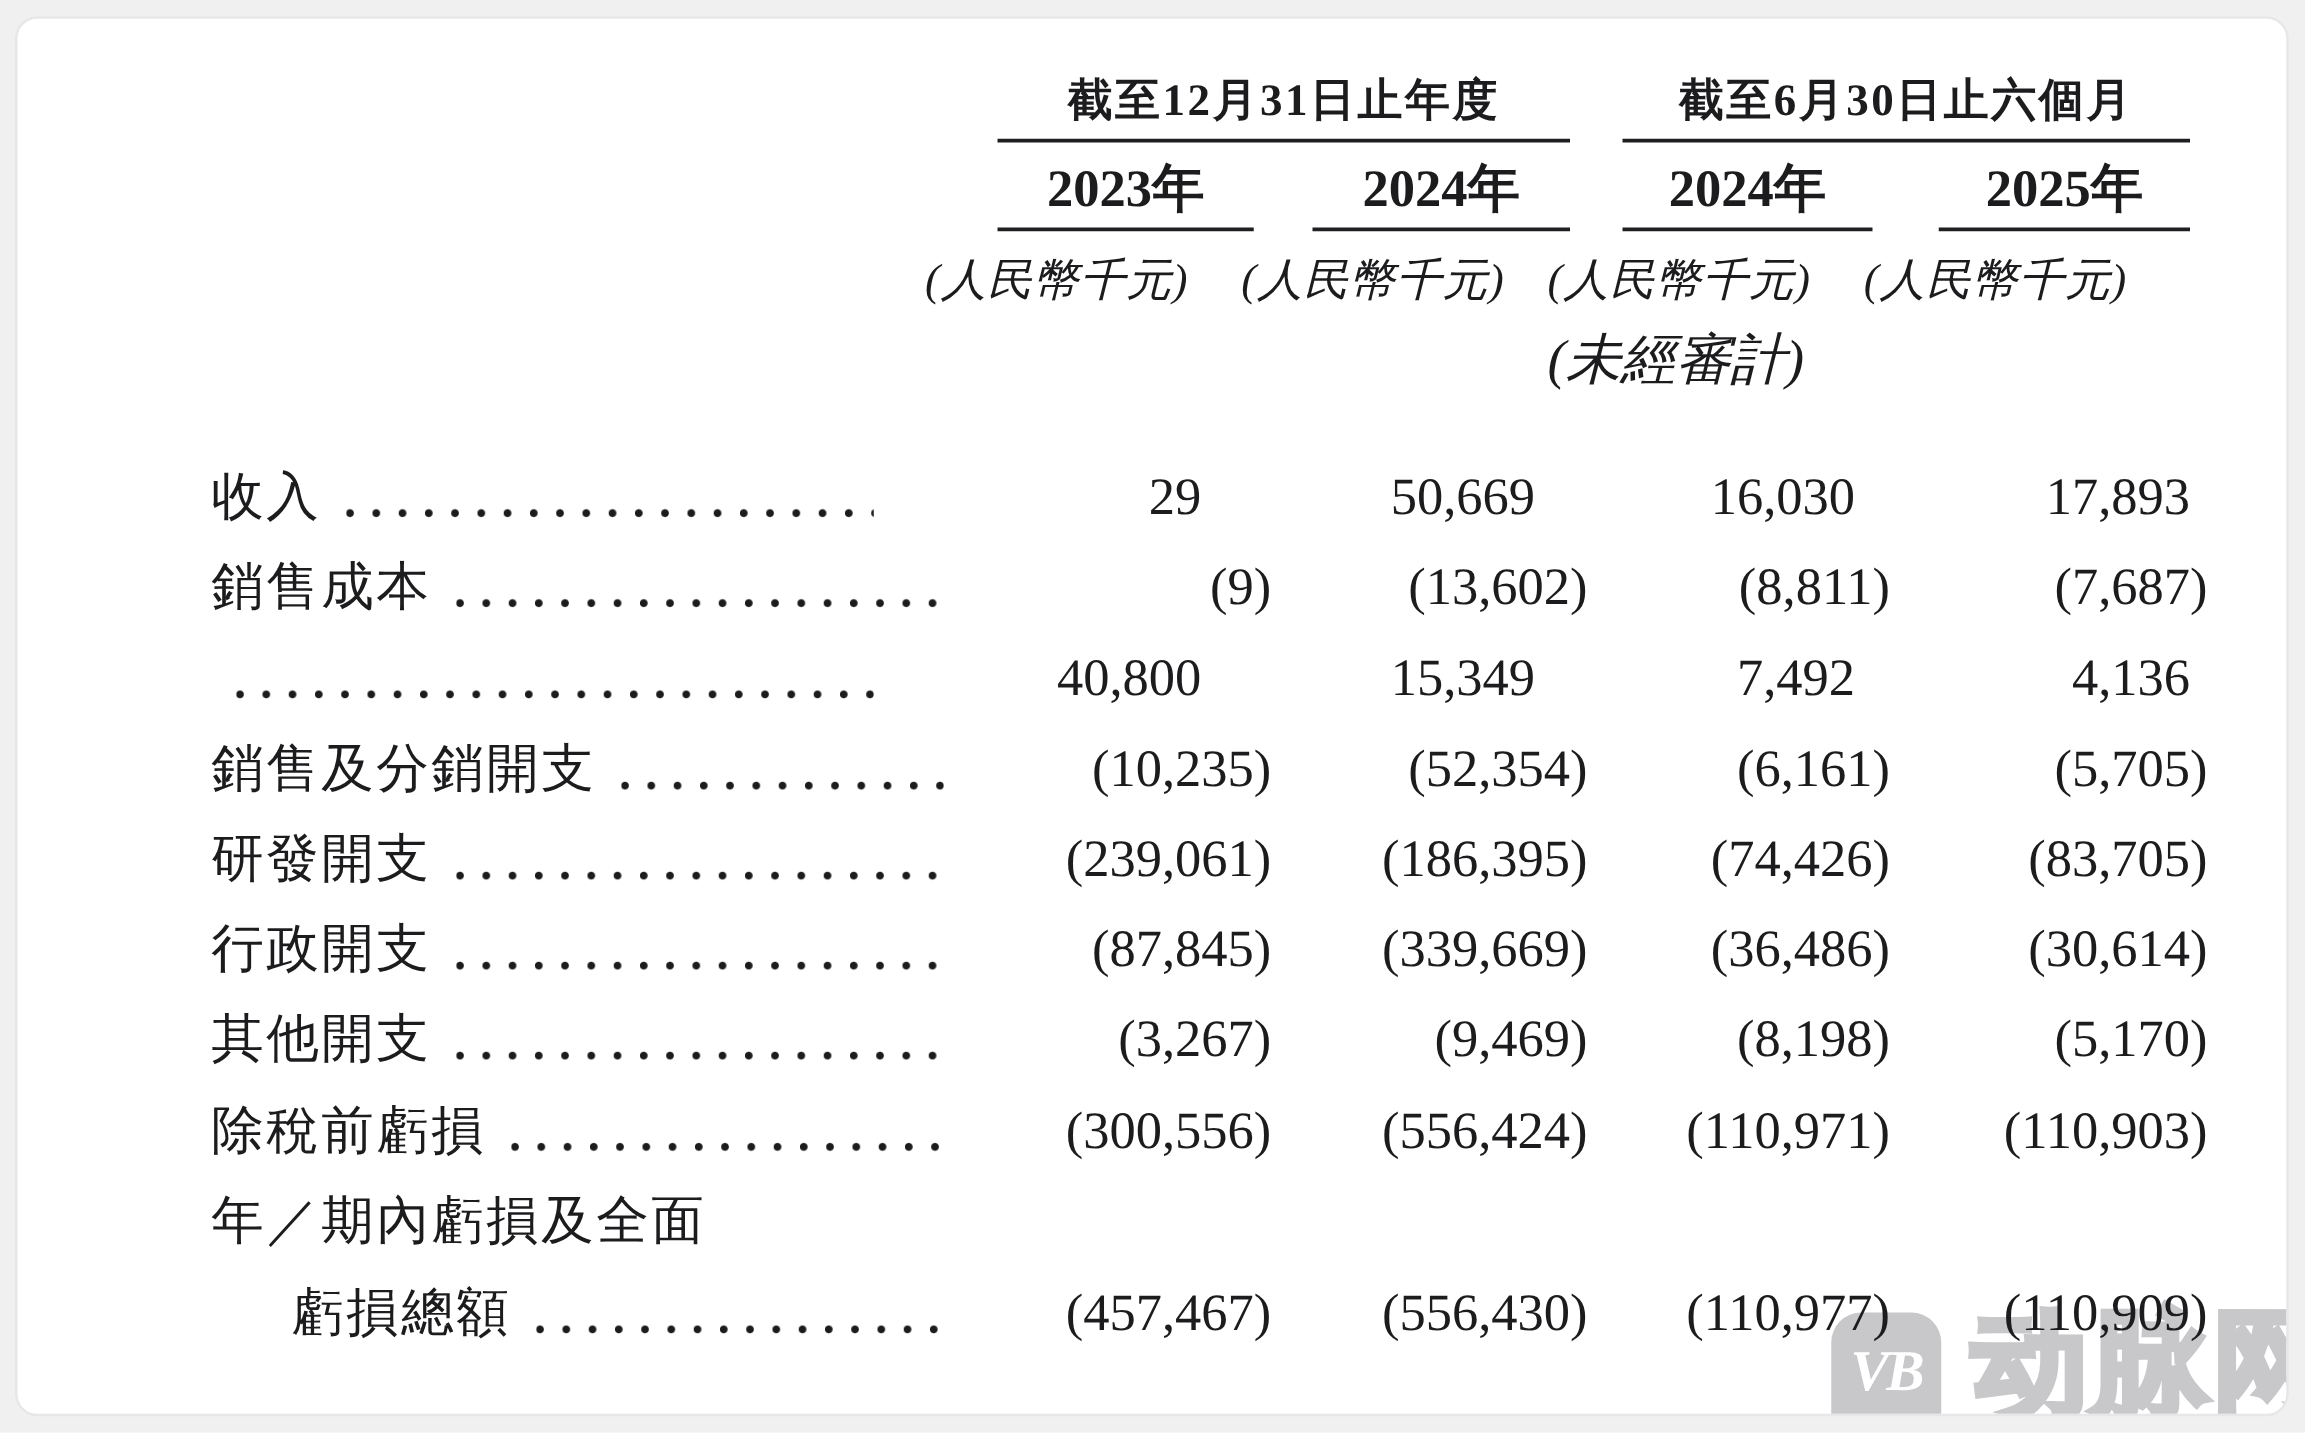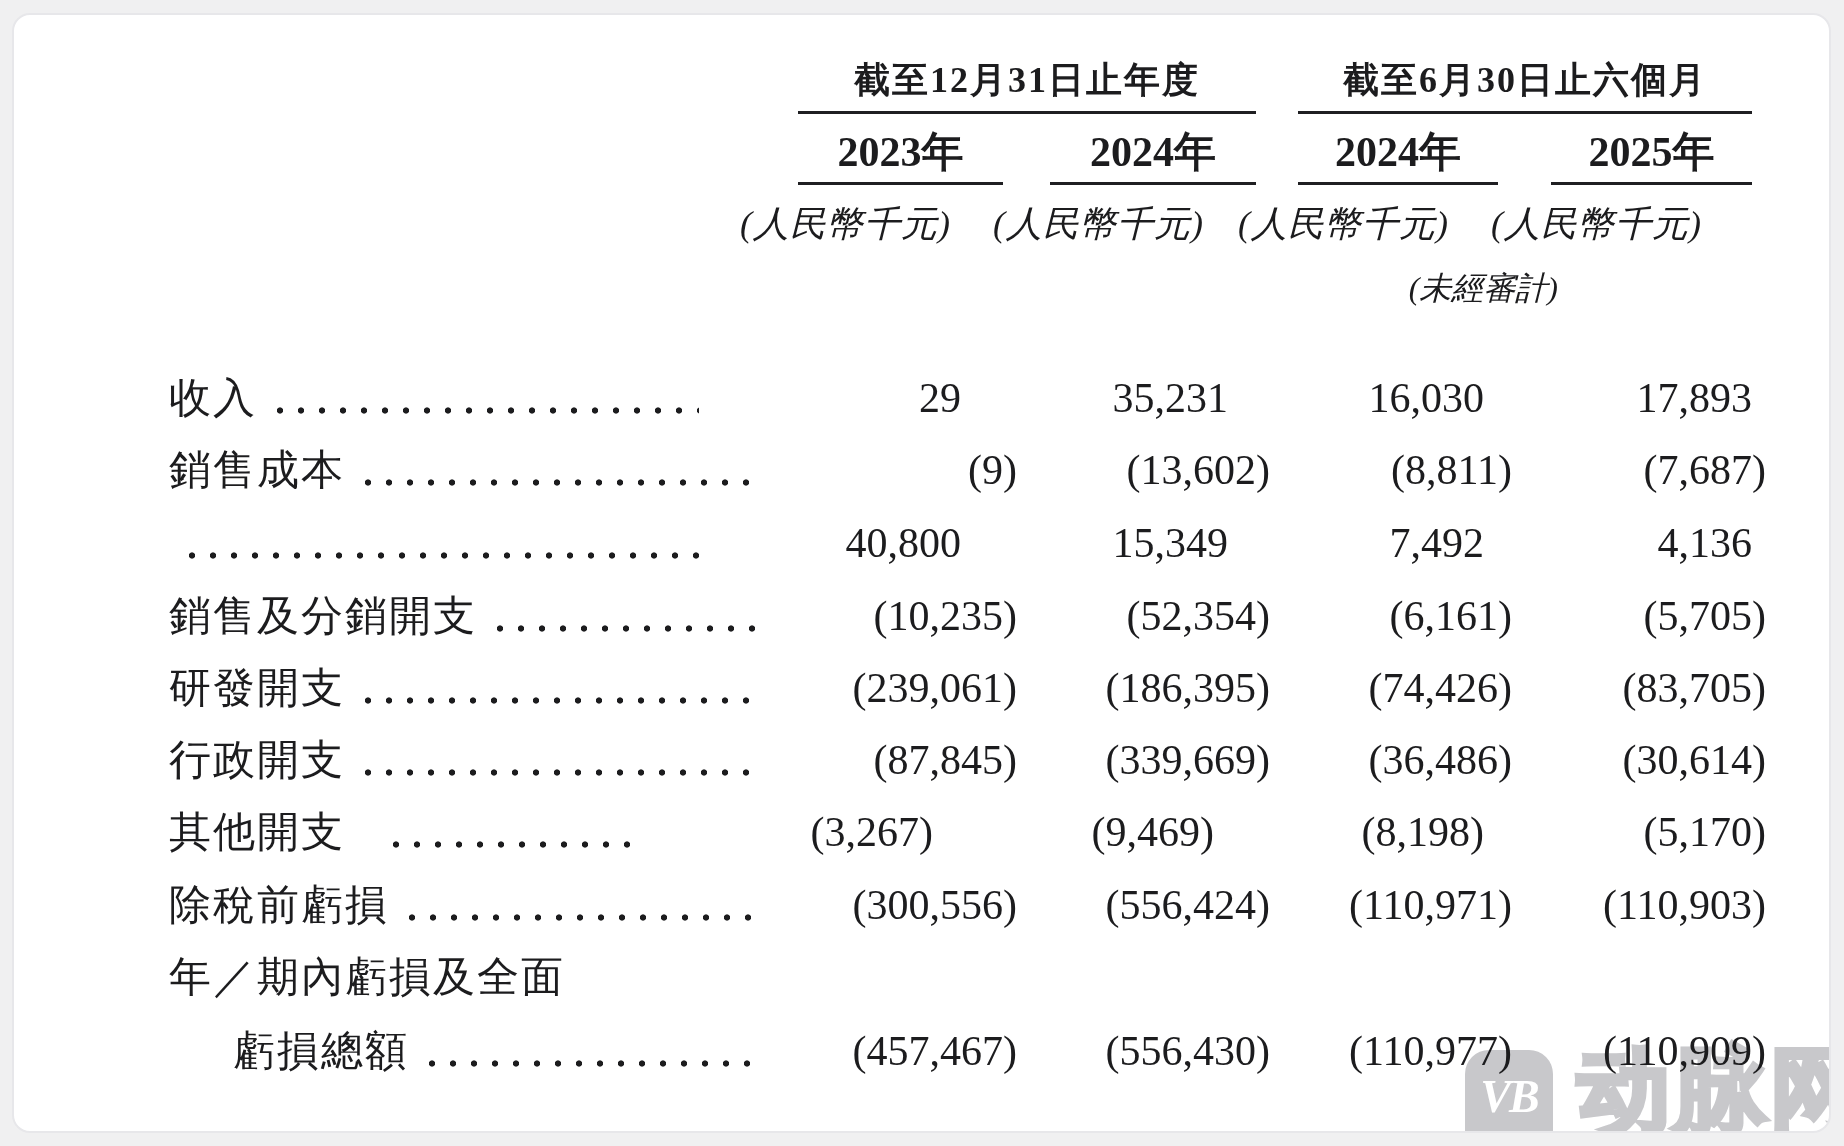--- a/index.html
+++ b/index.html
@@ -41,42 +41,42 @@
   .note{
     position:absolute;top:198px;width:320px;font-style:italic;font-size:36px;
     text-align:left;line-height:52px;white-space:nowrap;letter-spacing:1px;
   }
   .n1{left:694px;}
   .n2{left:947px;}
   .n3{left:1192px;}
   .n4{left:1445px;}
   .nu{
     position:absolute;top:262px;left:1192px;width:320px;font-style:italic;
-    font-size:32px;text-align:right;line-height:52px;white-space:nowrap;
+    font-size:44px;text-align:left;line-height:52px;white-space:nowrap;
   }
 
   
   .row{
     position:absolute;left:123px;width:1597px;display:flex;
     align-items:baseline;font-size:42px;line-height:50px;
   }
   .rlabel{letter-spacing:2px;white-space:nowrap;flex:0 0 auto;}
   .rlabel.indent{padding-left:64px;}
   .leader{
     flex:1 1 auto;height:9px;align-self:flex-end;margin:0 36px 8px 20px;
     background-image:radial-gradient(circle at 3px 4.5px,#1c1c1e 2.7px,rgba(0,0,0,0) 3.5px);
     background-size:21px 9px;background-repeat:repeat-x;
   }
   .num{flex:0 0 auto;text-align:right;white-space:nowrap;}
   .c1{width:226px;}
   .c2{width:253px;}
   .c3{width:242px;}
   .c4{width:254px;}
   .r1{top:373px;}  .r2{top:445px;align-items:center;}  .r3{top:518px;}  .r4{top:591px;}
-  .r5{top:663px;}  .r6{top:735px;}  .r7{top:807px;gap:28px;}  .r8{top:880px;}
+  .r5{top:663px;}  .r6{top:735px;}  .r7{top:807px;}  .r8{top:880px;}
   .r9a{top:952px;} .r9b{top:1026px;align-items:flex-end;}
 
   
   .wm-icon{
     position:absolute;left:1451px;top:1035px;width:88px;height:110px;
     background:#c8c8cb;border-radius:24px;
     display:flex;align-items:center;justify-content:center;
   }
   .wm-icon span{
     color:#ffffff;font-weight:bold;font-style:italic;font-size:46px;
@@ -121,21 +121,21 @@
   <div class="note n1">(人民幣千元)</div>
   <div class="note n2">(人民幣千元)</div>
   <div class="note n3">(人民幣千元)</div>
   <div class="note n4">(人民幣千元)</div>
   <div class="nu">(未經審計)</div>
 
   <div class="row r1">
     <div class="rlabel">收入</div>
     <div class="leader"></div>
     <div class="num c1" style="padding-right: 14px; text-align: right;">29</div>
-    <div class="num c2" style="padding-right: 14px;">35,231</div>
+    <div class="num c2" style="padding-right: 14px;">50,669</div>
     <div class="num c3" style="padding-right: 14px;">16,030</div>
     <div class="num c4" style="padding-right: 14px;">17,893</div>
   </div>
 
   <div class="row r2">
     <div class="rlabel">銷售成本</div>
     <div class="leader"></div>
     <div class="num c1">(9)</div>
     <div class="num c2">(13,602)</div>
     <div class="num c3">(8,811)</div>

